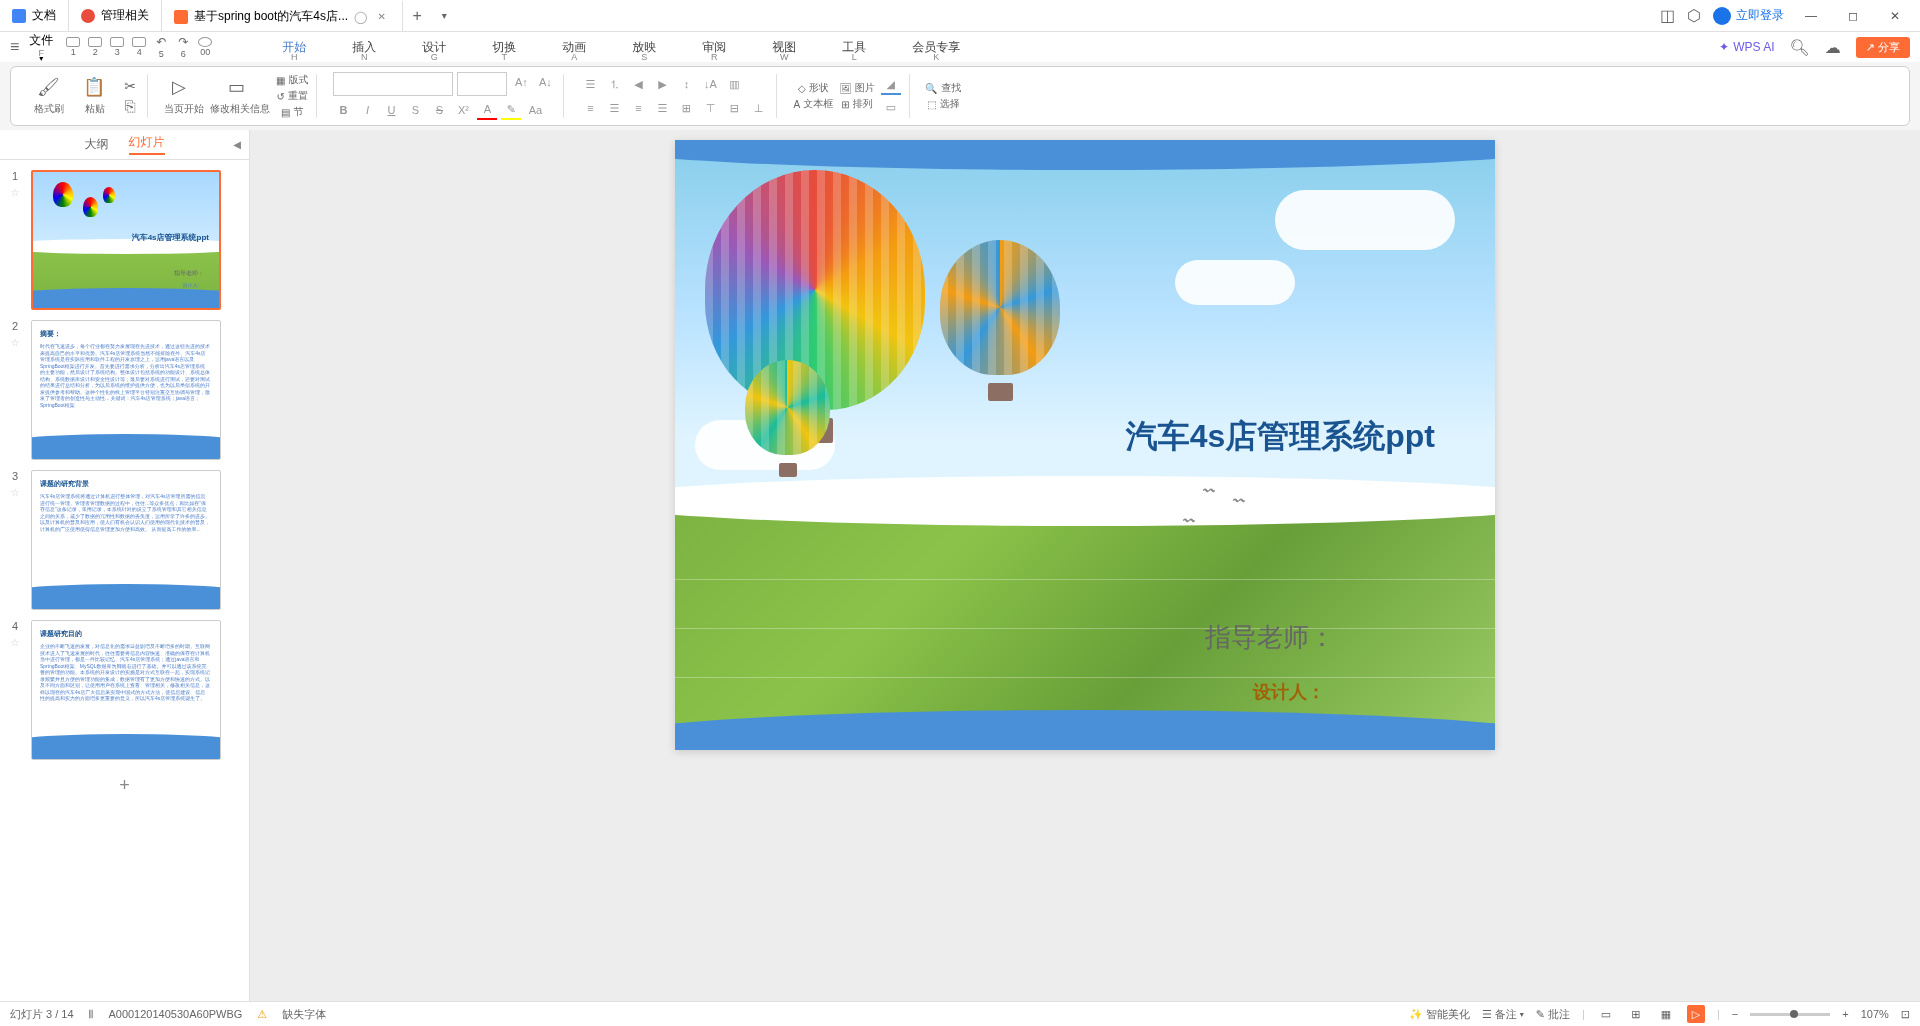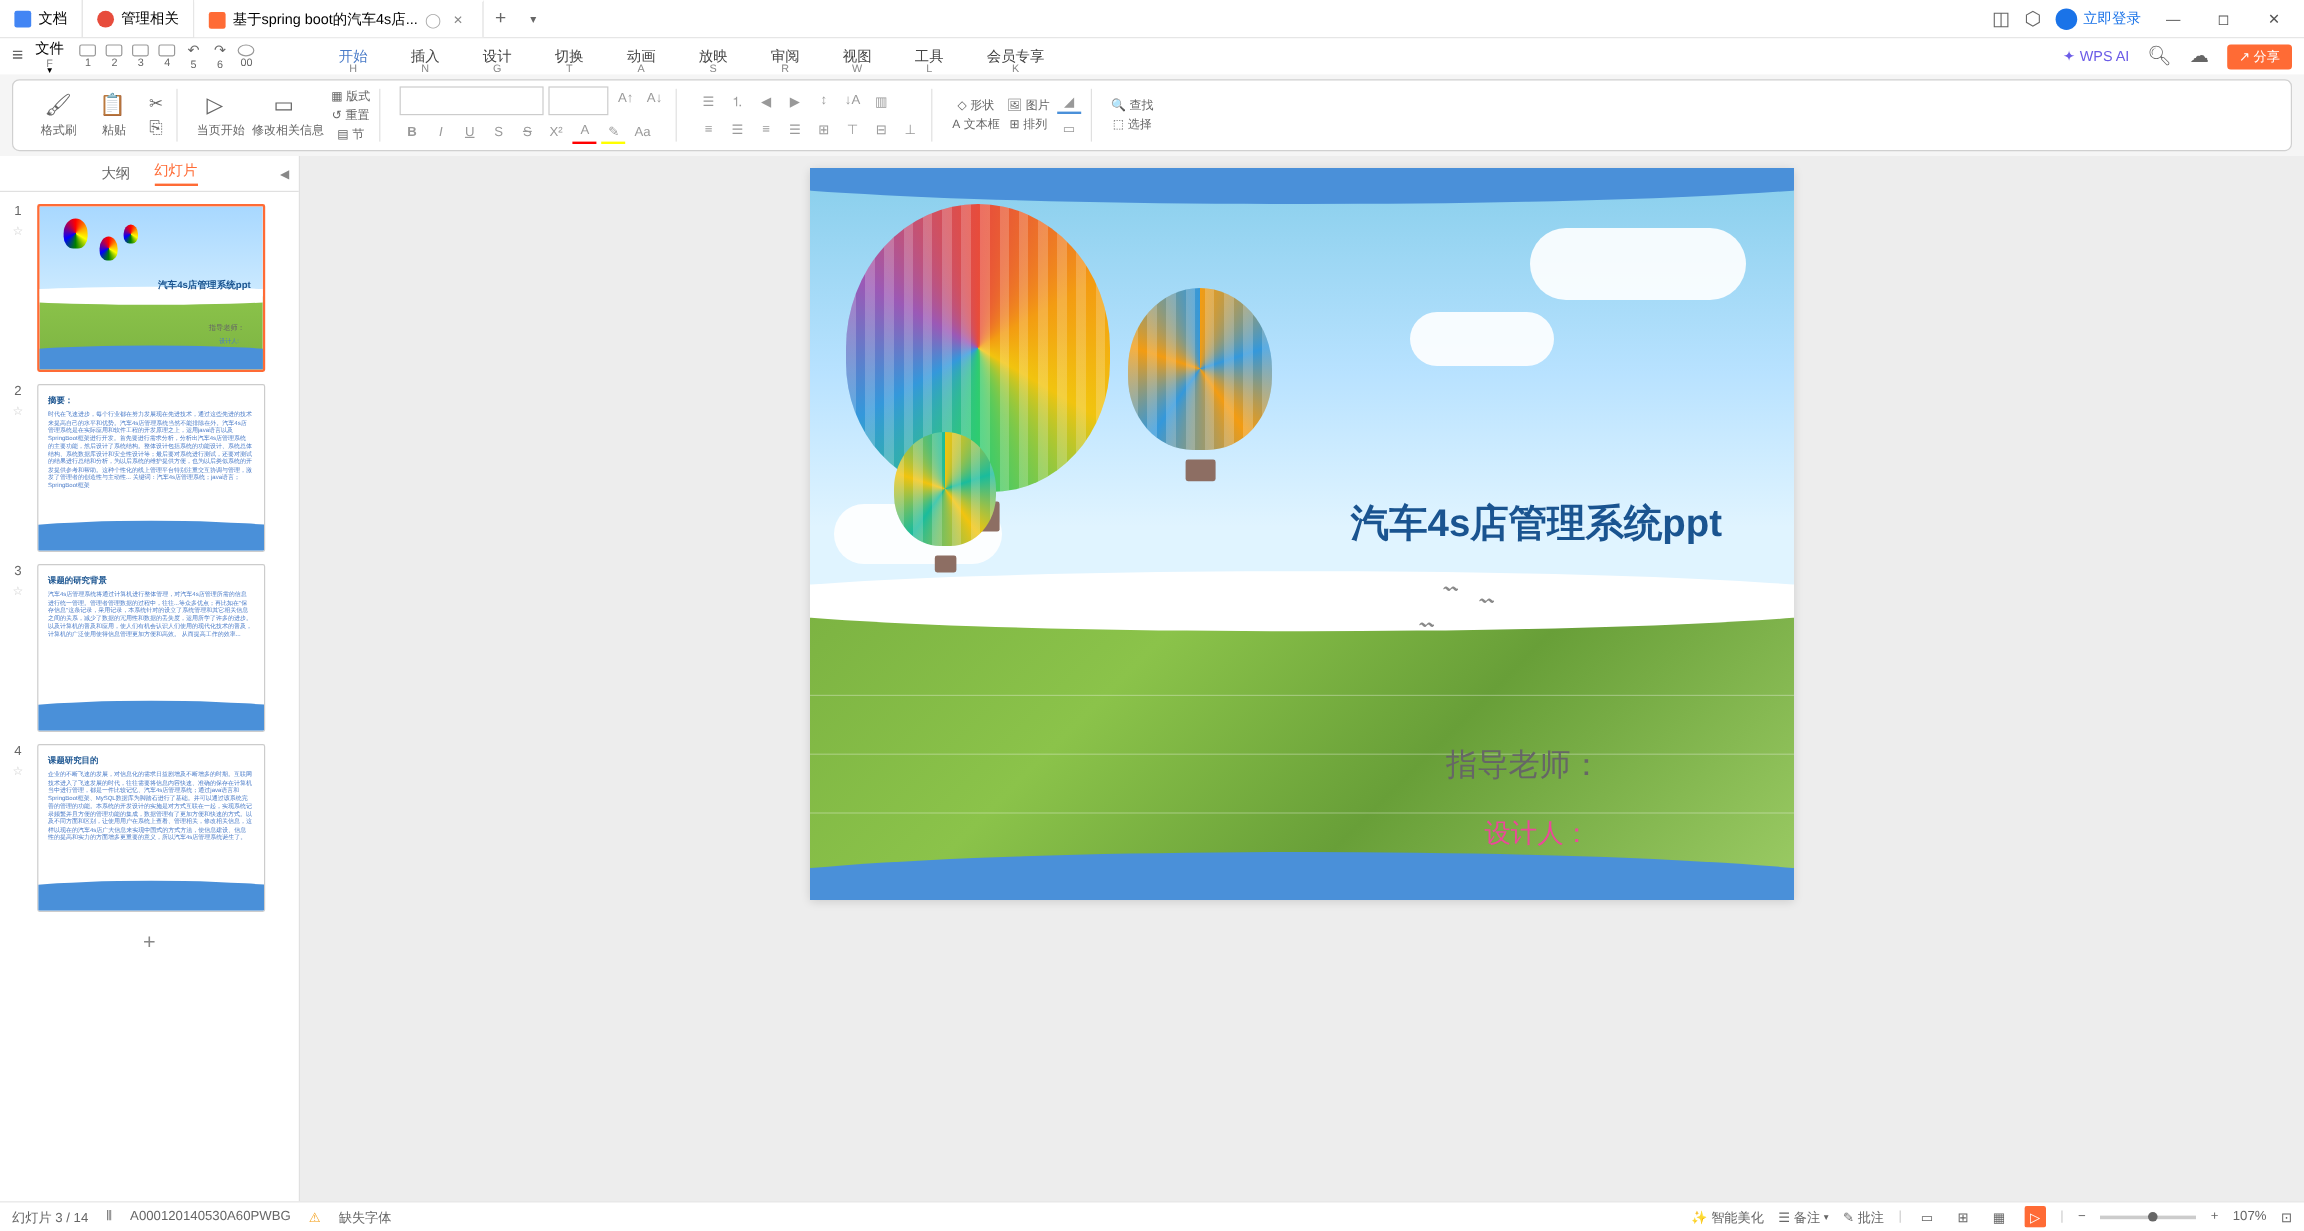--- a/index.html
+++ b/index.html
@@ -19,21 +19,21 @@
 .window-btn { width: 30px; text-align: center; font-size: 12px; color: #555; }
 .login-btn { display: flex; align-items: center; gap: 5px; color: #1a73e8; font-size: 12px; }
 .login-avatar { width: 18px; height: 18px; border-radius: 50%; background: #1a73e8; }
 
 
 .menu-bar { height: 30px; display: flex; align-items: center; background: #fff; padding: 0 10px; gap: 2px; }
 .file-menu { display: flex; align-items: center; gap: 5px; padding: 3px 8px; font-size: 12px; flex-direction: column; }
 .qa-btns { display: flex; gap: 2px; }
 .qa-btn { width: 20px; height: 20px; display: flex; flex-direction: column; align-items: center; justify-content: center; font-size: 9px; color: #666; }
 .qa-btn-icon { width: 14px; height: 14px; border: 1px solid #999; border-radius: 2px; }
-.menu-tabs { display: flex; gap: 26px; margin-left: 60px; }
+.menu-tabs { display: flex; gap: 36px; margin-left: 60px; }
 .menu-tab { font-size: 12px; color: #444; padding: 3px 5px; position: relative; }
 .menu-tab.active { color: #4a7bc8; }
 .menu-tab-key { font-size: 9px; color: #888; position: absolute; top: 16px; left: 50%; transform: translateX(-50%); }
 .menu-bar-right { margin-left: auto; display: flex; align-items: center; gap: 15px; }
 .wps-ai { color: #6c5ce7; font-size: 12px; display: flex; align-items: center; gap: 4px; }
 .share-btn { background: #ff6b35; color: #fff; padding: 3px 10px; border-radius: 3px; font-size: 11px; display: flex; align-items: center; gap: 3px; }
 
 
 .toolbar { height: 60px; background: #fff; border: 1px solid #d0d0d0; border-radius: 6px; margin: 4px 10px; display: flex; align-items: center; padding: 0 10px; gap: 8px; }
 .tool-group { display: flex; align-items: center; gap: 6px; padding: 0 8px; border-right: 1px solid #e0e0e0; height: 44px; }
@@ -83,21 +83,21 @@
 .wave-blue { position: absolute; bottom: -20px; width: 120%; left: -10%; height: 60px; background: #4a90d9; border-radius: 50%; }
 .wave-top { position: absolute; top: -20px; width: 120%; left: -10%; height: 50px; background: #4a90d9; border-radius: 50%; }
 .balloon { position: absolute; }
 .balloon-body { border-radius: 50% 50% 45% 45%; background: conic-gradient(from 0deg, #e74c3c, #f39c12, #f1c40f, #2ecc71, #3498db, #9b59b6, #e74c3c); position: relative; }
 .balloon-stripes { position: absolute; inset: 0; background: repeating-linear-gradient(90deg, rgba(255,255,255,0.2) 0 8px, transparent 8px 16px); border-radius: inherit; }
 .balloon-basket { width: 25px; height: 18px; background: #8d6e63; margin: 8px auto 0; border-radius: 2px; }
 .balloon2 .balloon-body { background: conic-gradient(from 0deg, #f39c12, #3498db, #f39c12, #3498db, #f39c12, #3498db); }
 .balloon3 .balloon-body { background: conic-gradient(from 0deg, #f1c40f, #1abc9c, #f1c40f, #1abc9c, #f1c40f, #1abc9c); }
 .slide-title-main { position: absolute; right: 60px; top: 275px; font-size: 32px; font-weight: bold; color: #1a5490; }
 .slide-teacher { position: absolute; right: 160px; top: 480px; font-size: 26px; color: #666; }
-.slide-designer { position: absolute; right: 170px; top: 540px; font-size: 22px; color: #ec4899; }
+.slide-designer { position: absolute; right: 170px; top: 540px; font-size: 18px; color: #a16207; font-weight: bold; }
 .watermark { position: absolute; left: 115px; top: 255px; font-size: 32px; color: #e74c3c; font-weight: bold; z-index: 100; letter-spacing: 2px; }
 .bird { position: absolute; font-size: 12px; color: #888; }
 
 .notes-bar { position: absolute; bottom: 0; left: 250px; right: 0; height: 25px; background: #f0f0f0; border-top: 1px solid #d0d0d0; font-size: 11px; color: #888; padding: 5px 10px; }
 
 
 .status-bar { height: 25px; background: #fff; border-top: 1px solid #e0e0e0; display: flex; align-items: center; padding: 0 10px; font-size: 11px; color: #666; gap: 15px; }
 .status-right { margin-left: auto; display: flex; align-items: center; gap: 12px; }
 .status-btn { display: flex; align-items: center; gap: 3px; }
 .view-btn { width: 18px; height: 18px; display: flex; align-items: center; justify-content: center; border: 1px solid transparent; }

